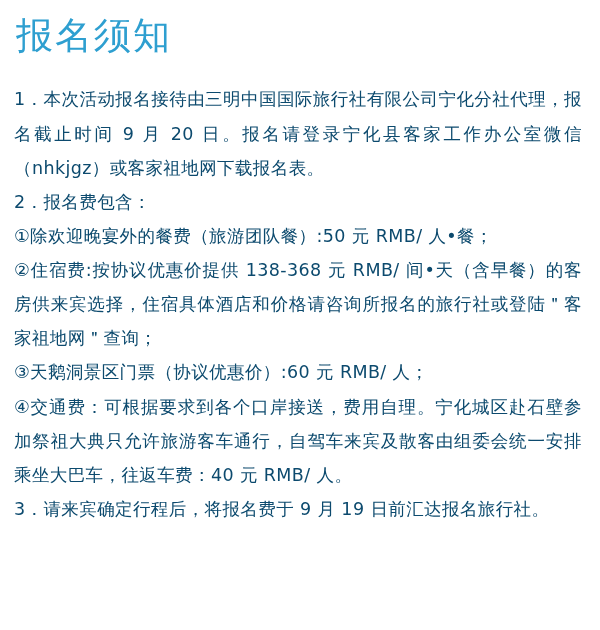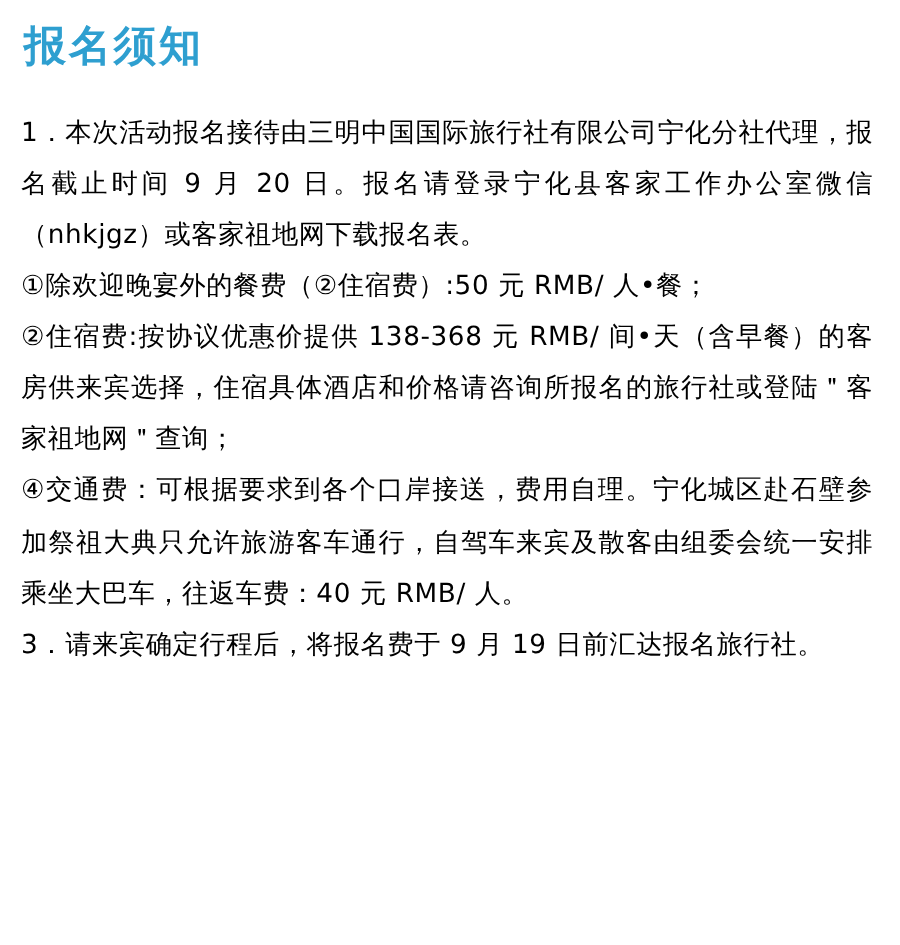--- a/index.html
+++ b/index.html
@@ -15,30 +15,30 @@
   }
   .page {
     position: relative;
     width: 600px;
     height: 630px;
     box-sizing: border-box;
     padding: 14px 18px 0 14px;
     background: #ffffff;
   }
   .doc-title {
-    font-size: 28px;
-    font-weight: bold;
+    font-size: 37px;
+    font-weight: normal;
     color: #2e9fd0;
     letter-spacing: 2px;
     line-height: 1.2;
     margin: 0 0 16px 2px;
     font-family: "DejaVu Sans", sans-serif;
   }
   .body-text {
-    color: #000000;
+    color: #0c4a6e;
     font-size: 17.5px;
     line-height: 1.95;
     letter-spacing: 0.4px;
     font-family: "DejaVu Sans", sans-serif;
     margin-top: 24px;
   }
   .para {
     margin: 0;
     text-align: justify;
     text-justify: inter-character;
@@ -57,20 +57,22 @@
 </style>
 </head>
 <body>
 
 <div class="page">
 
   <h1 class="doc-title">报名须知</h1>
 
   <div class="body-text">
     <p class="para">1．本次活动报名接待由三明中国国际旅行社有限公司宁化分社代理，报名截止时间 9 月 20 日。报名请登录宁化县客家工作办公室微信（nhkjgz）或客家祖地网下载报名表。</p>
-    <p class="para">①除欢迎晚宴外的餐费（②住宿费）:50 元 RMB/ 人•餐；</p>
+    <p class="para">2．报名费包含：</p>
+    <p class="para">①除欢迎晚宴外的餐费（旅游团队餐）:50 元 RMB/ 人•餐；</p>
     <p class="para">②住宿费:按协议优惠价提供 138-368 元 RMB/ 间•天（含早餐）的客房供来宾选择，住宿具体酒店和价格请咨询所报名的旅行社或登陆＂客家祖地网＂查询；</p>
+    <p class="para">③天鹅洞景区门票（协议优惠价）:60 元 RMB/ 人；</p>
     <p class="para">④交通费：可根据要求到各个口岸接送，费用自理。宁化城区赴石壁参加祭祖大典只允许旅游客车通行，自驾车来宾及散客由组委会统一安排乘坐大巴车，往返车费：40 元 RMB/ 人。</p>
     <p class="para">3．请来宾确定行程后，将报名费于 9 月 19 日前汇达报名旅行社。</p>
   </div>
 
   <div class="clip-bottom"></div>
 </div>
 
 </body></html>

